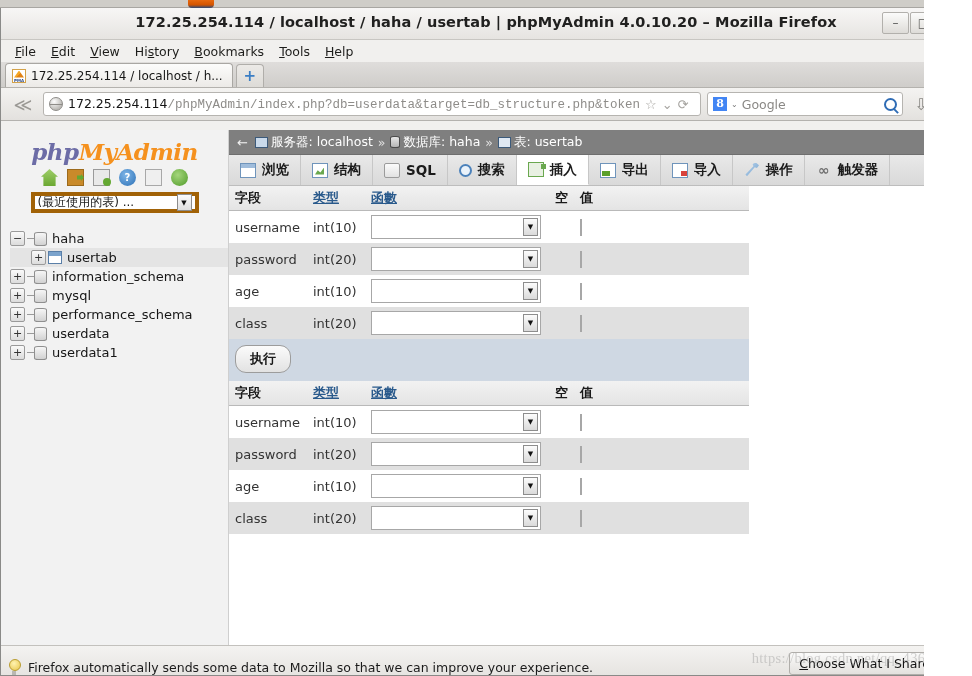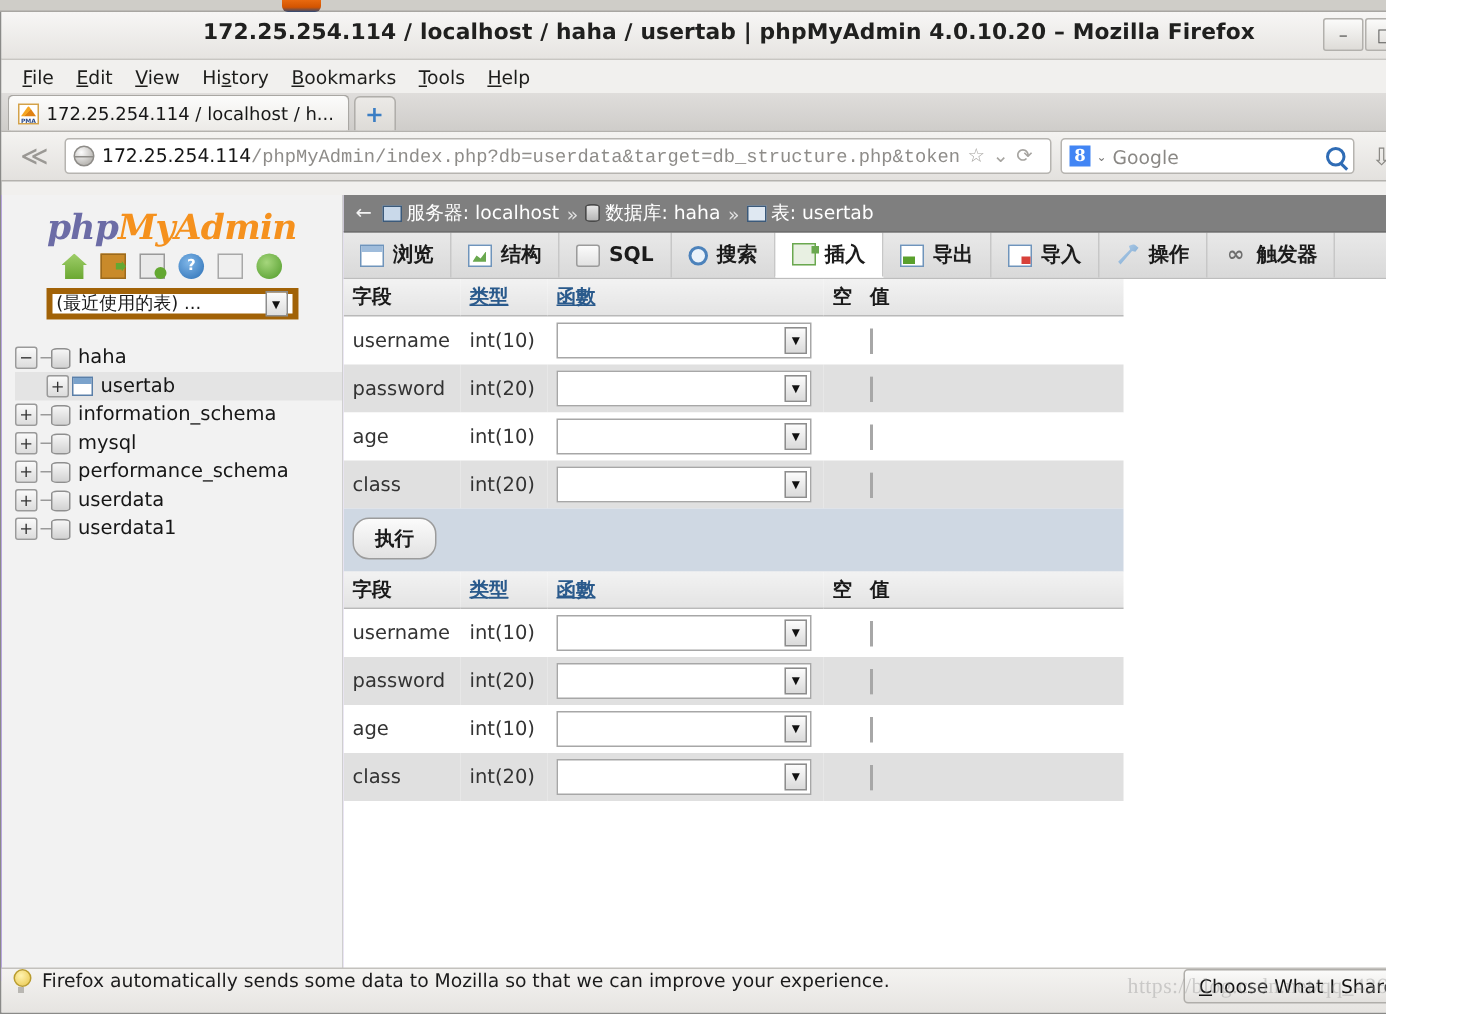--- a/index.html
+++ b/index.html
@@ -373,21 +373,21 @@
   .page-scroll-thumb {
     position: absolute; left: 2px; top: 2px; width: 10px; height: 330px;
     background: #a9a7a3; border-radius: 5px;
   }
 
   
   .statusbar {
     position: absolute; left: 0; bottom: 0; width: 970px; height: 30px;
     background: linear-gradient(180deg,#f4f3f1 0%, #e6e4e1 100%);
     border-top: 1px solid #c3c1bd;
-    display: flex; align-items: flex-start; padding: 0 6px; gap: 7px;
+    display: flex; align-items: flex-end; padding: 0 6px; gap: 7px;
   }
   .bulb-icon { width: 14px; height: 16px; flex: none; position: relative; }
   .bulb-icon::before {
     content:""; position:absolute; left:2px; top:0; width:10px; height:10px;
     background: radial-gradient(circle at 40% 35%, #fff3b0, #e8c54a); border-radius:50%;
     border: 1px solid #b99c2e;
   }
   .bulb-icon::after {
     content:""; position:absolute; left:5px; bottom:0px; width:4px; height:4px; background:#b9b7b2;
   }

